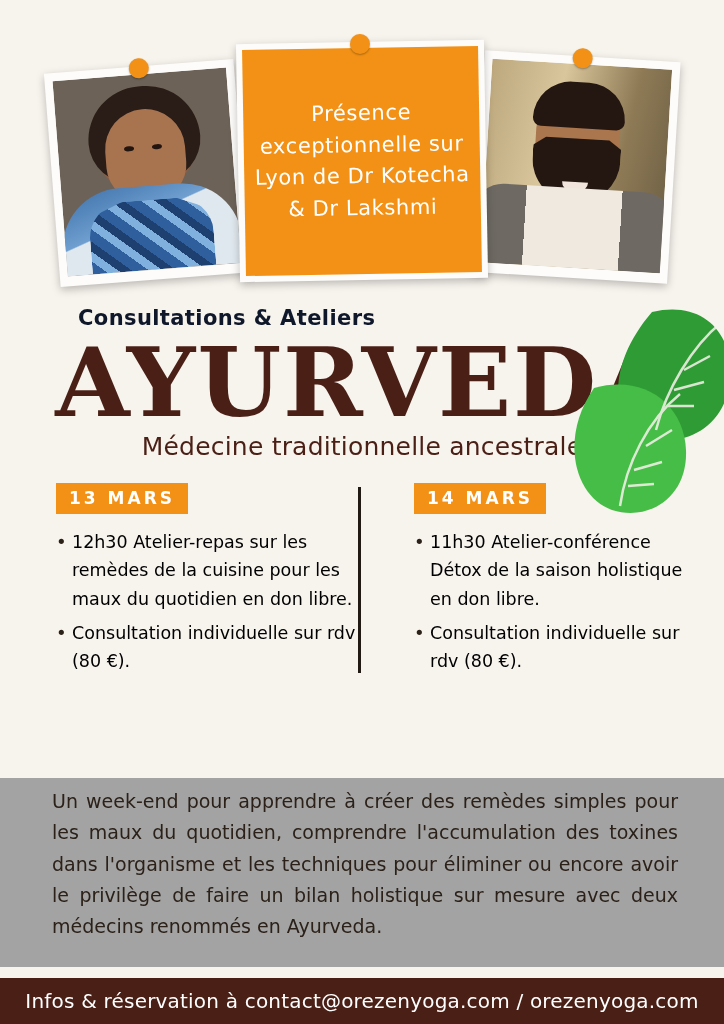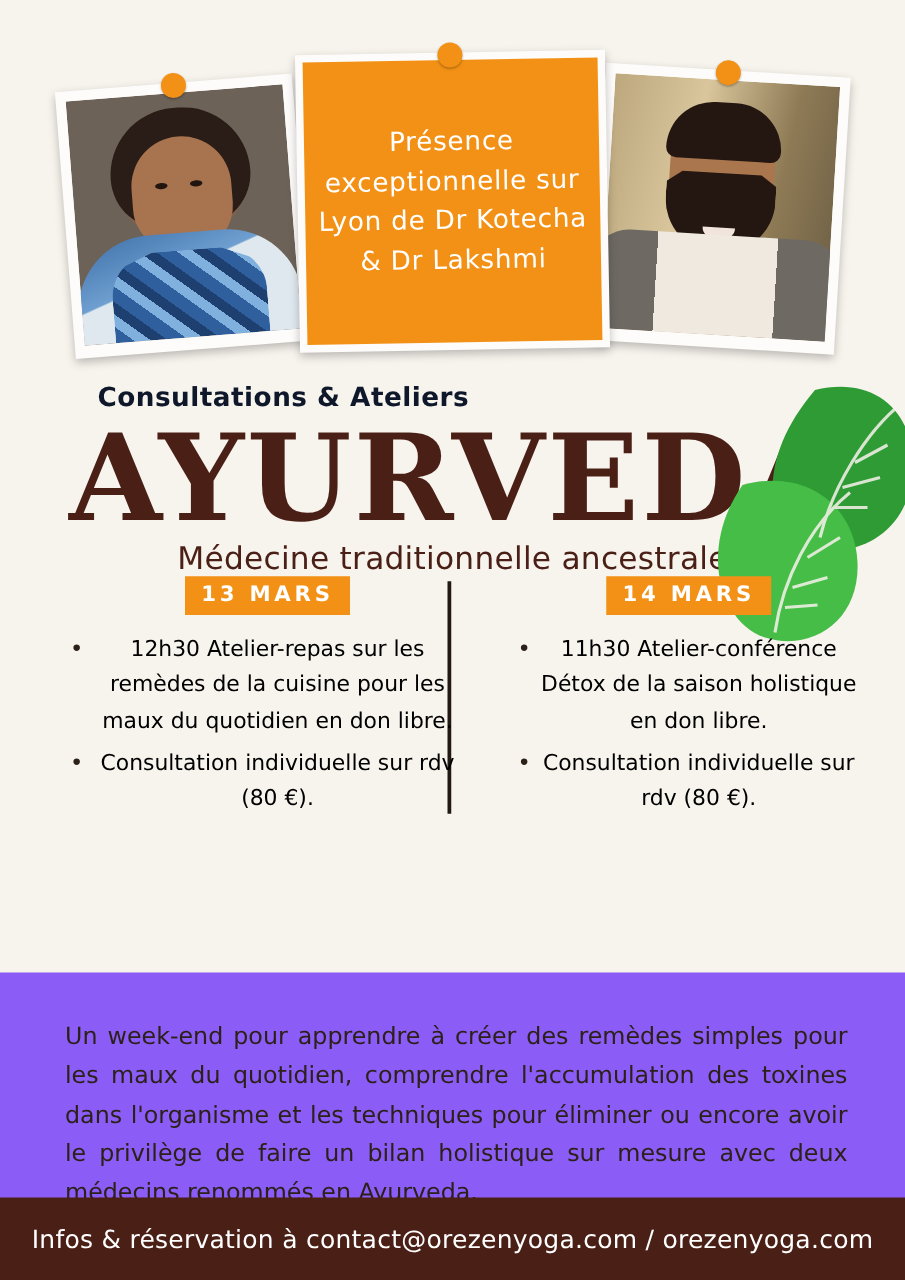--- a/index.html
+++ b/index.html
@@ -228,24 +228,24 @@
     text-align: center;
     color: #4a1f16;
     font-size: 25px;
     margin-top: 2px;
     letter-spacing: 0.2px;
   }
 
   
   .programme {
     display: flex;
+    margin-top: 22px;
     position: relative;
     padding: 0 36px 0 56px;
     box-sizing: border-box;
-    text-align: center;
   }
   .col {
     width: 50%;
     box-sizing: border-box;
   }
   .col.right { padding-left: 42px; }
   .date-badge {
     display: inline-block;
     background: #f29115;
     color: #ffffff;
@@ -283,38 +283,38 @@
     height: 186px;
     background: #211a14;
   }
 
   
   .band {
     position: absolute;
     left: 0;
     right: 0;
     top: 778px;
-    background: #8b5cf6;
-    padding: 36px 46px 24px 52px;
+    background: #a3a3a3;
+    padding: 8px 46px 24px 52px;
     box-sizing: border-box;
   }
   .band p {
     margin: 0;
     color: #2b2119;
     font-size: 19px;
     line-height: 1.65;
     text-align: justify;
   }
 
   
   .footer {
     position: absolute;
     left: 0; right: 0;
     bottom: 0;
-    height: 66px;
+    height: 46px;
     background: #4a1f16;
     color: #ffffff;
     display: flex;
     align-items: center;
     justify-content: center;
     font-size: 20px;
     letter-spacing: 0.2px;
   }
 </style>
 </head>

